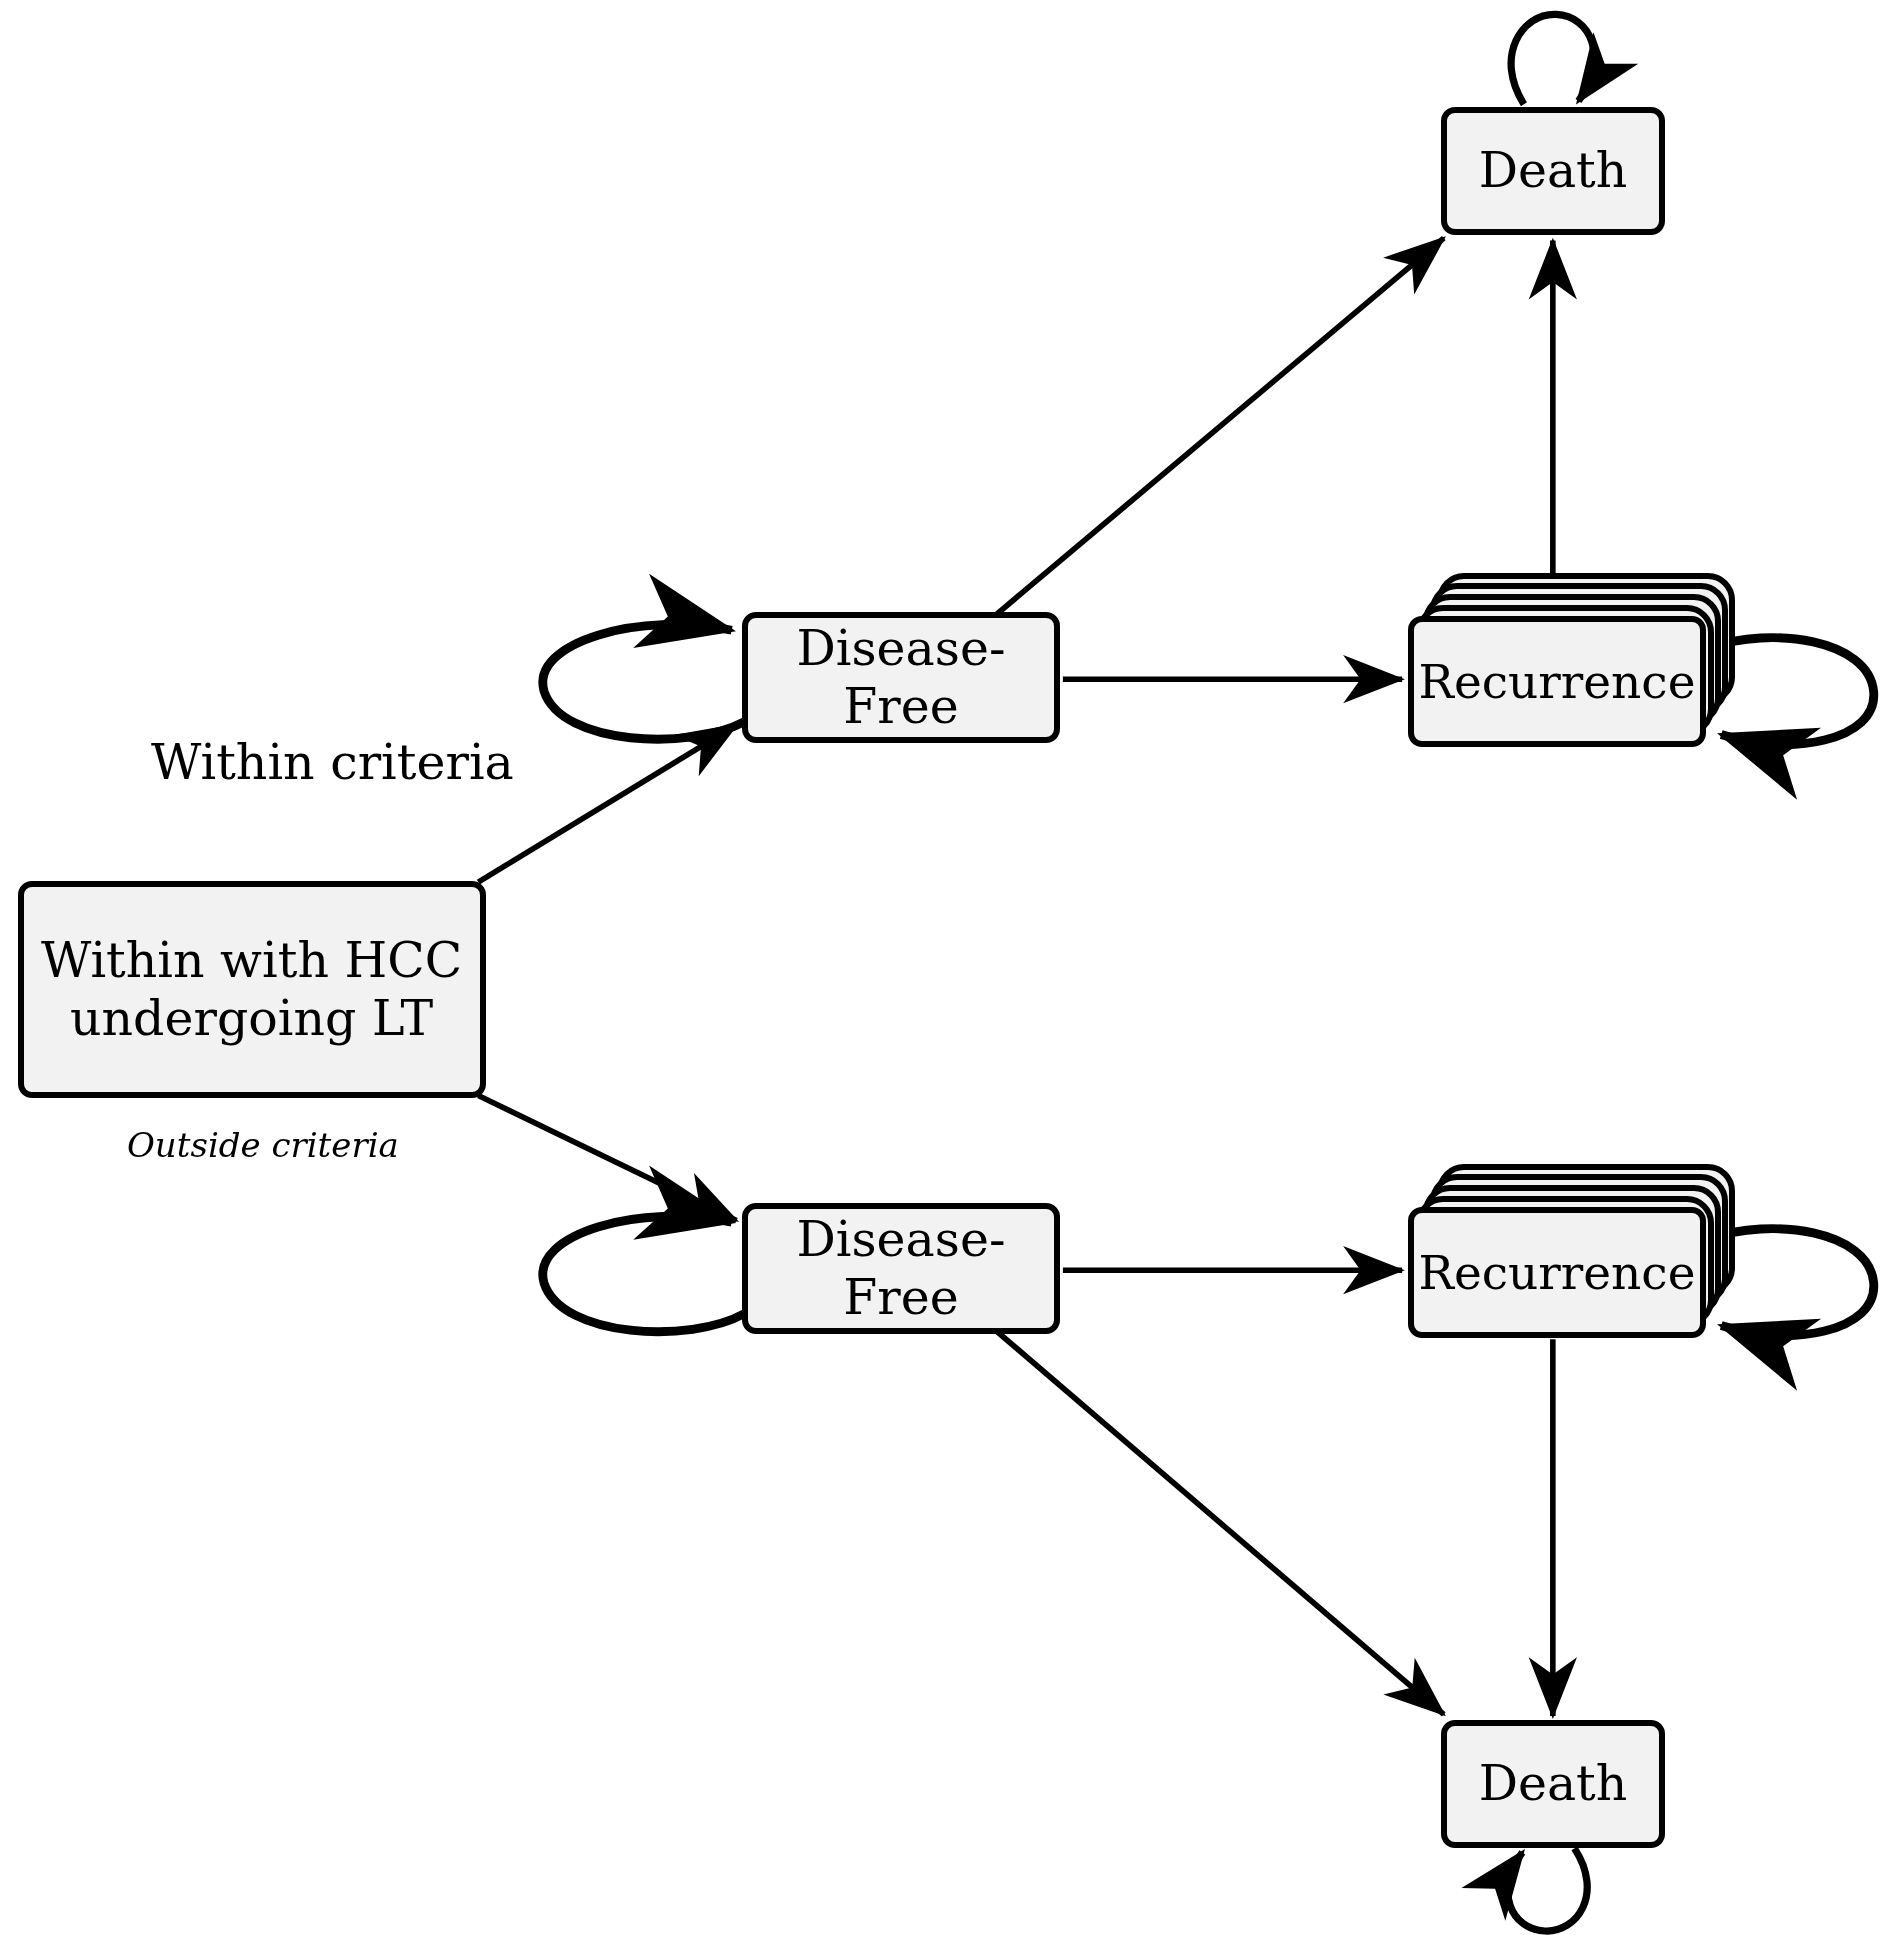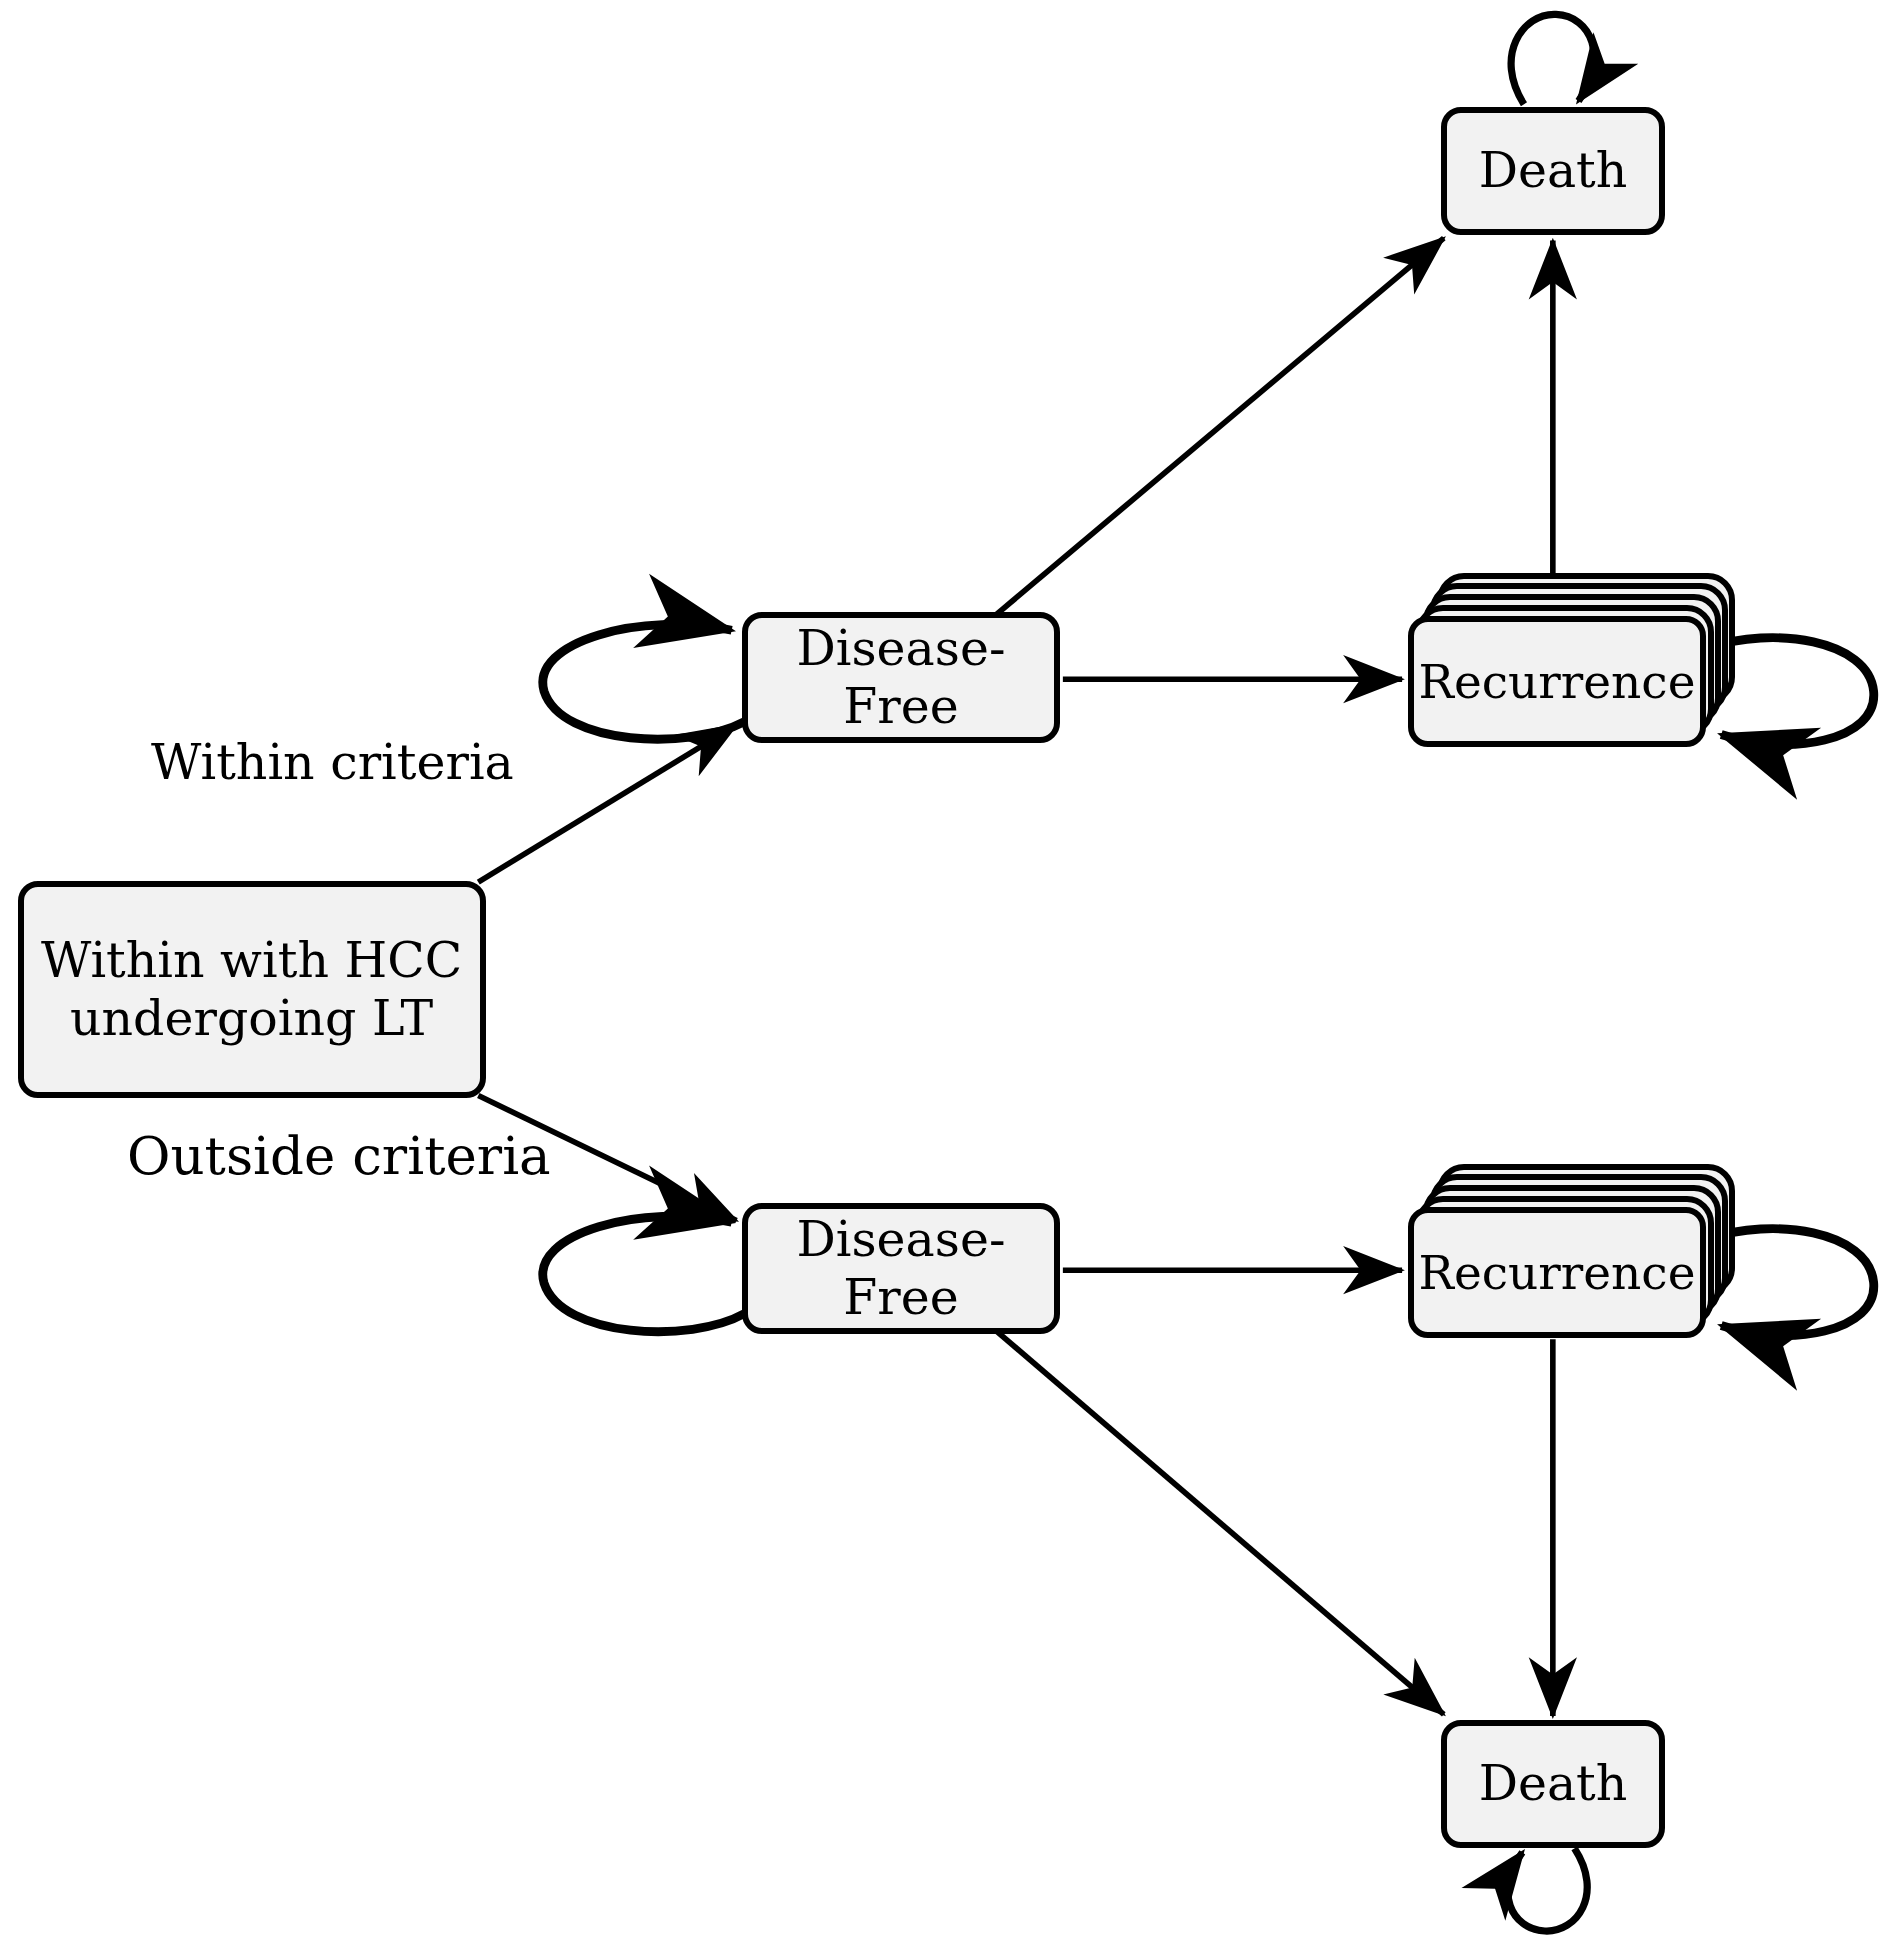--- a/index.html
+++ b/index.html
@@ -24,21 +24,21 @@
     top: 0;
     width: 1898px;
     height: 1935px;
     pointer-events: none;
   }
   .node {
     position: absolute;
     box-sizing: border-box;
     background: #f2f2f2;
     border: 6.4px solid #000000;
-    border-radius: 20px;
+    border-radius: 14px;
     display: flex;
     align-items: center;
     justify-content: center;
     text-align: center;
     color: #000000;
     line-height: 1.18;
     z-index: 5;
   }
   .node-label {
     display: block;
@@ -62,21 +62,21 @@
   
   .n-root       { left: 17.6px;   top: 881px; width: 468px; height: 217px; font-size: 49px; }
   .n-df-top     { left: 742px;  top: 612px;  width: 318px; height: 131px; font-size: 49px; }
   .n-rec-top    { left: 1408px; top: 616px;  width: 298px; height: 131px; font-size: 47px; }
   .n-death-top  { left: 1441px; top: 107px;  width: 224px; height: 128px; font-size: 49px; }
   .n-df-bot     { left: 742px;  top: 1203px; width: 318px; height: 131px; font-size: 49px; }
   .n-rec-bot    { left: 1408px; top: 1207px; width: 298px; height: 131px; font-size: 47px; }
   .n-death-bot  { left: 1441px; top: 1720px; width: 224px; height: 128px; font-size: 49px; }
 
   .lbl-within   { left: 151px;  top: 734px;  font-size: 49px; }
-  .lbl-outside  { left: 127px;  top: 1125px; font-size: 53px; }
+  .lbl-outside  { left: 127px;  top: 1125px; font-size: 34px; font-style: italic; }
 </style>
 </head>
 <body>
 
 <div id="canvas">
 
   <svg id="edges" viewBox="0 0 2366 2413" width="1898" height="1935" xmlns="http://www.w3.org/2000/svg">
     <defs>
       <marker id="ah" markerWidth="13" markerHeight="13" refX="10.5" refY="4.6" orient="auto" markerUnits="strokeWidth">
         <path d="M0,0.3 L11,4.6 L0,8.9 L3.1,4.6 Z" fill="#000000"></path>

